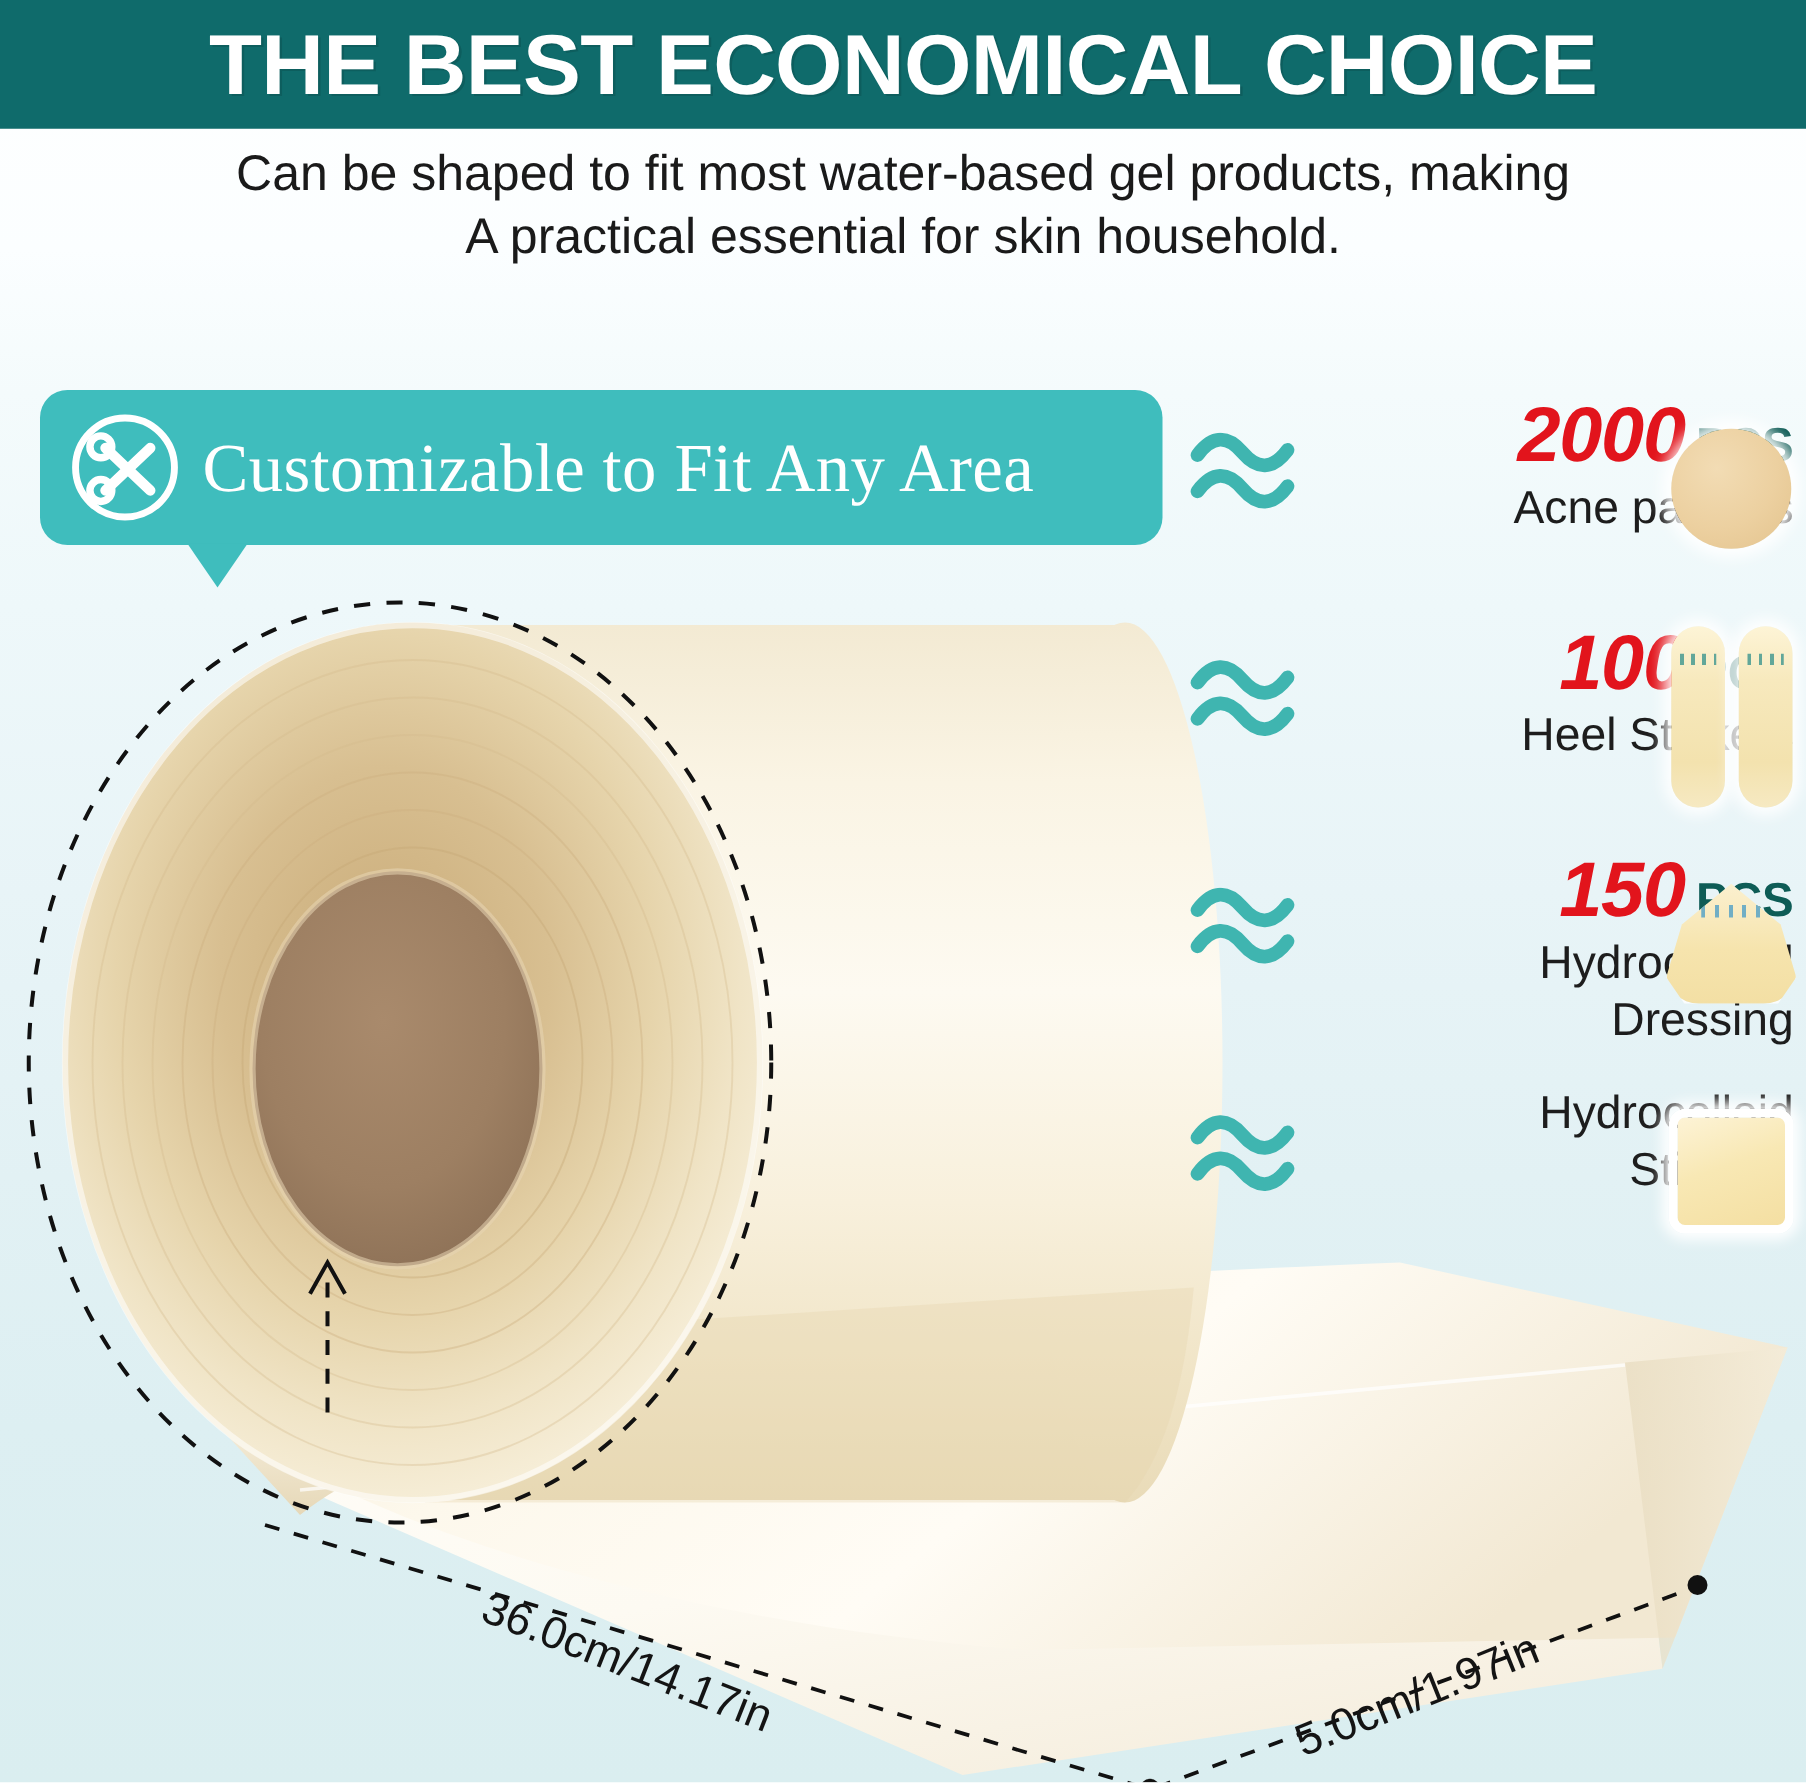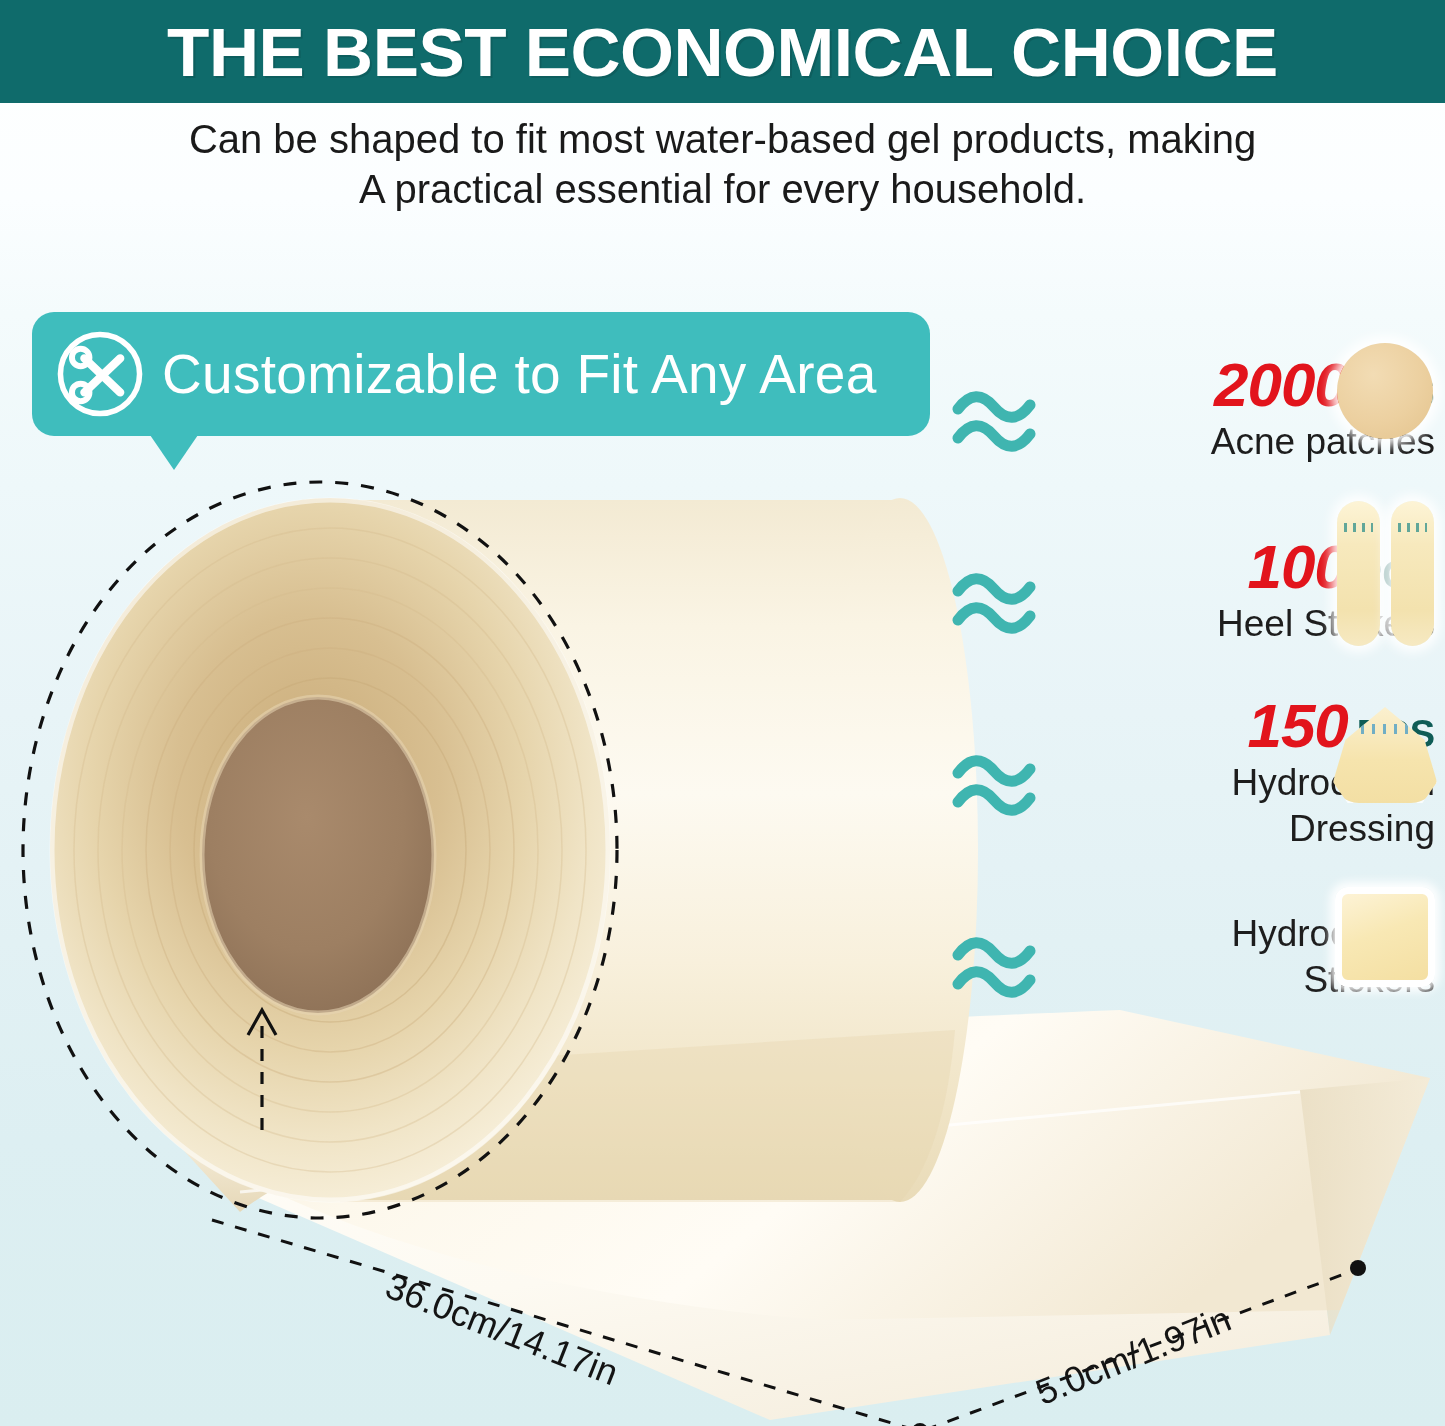--- a/index.html
+++ b/index.html
@@ -72,38 +72,38 @@
     border-left:24px solid transparent;
     border-right:24px solid transparent;
     border-top:35px solid #3fbdbd;
   }
   .scissors-icon{
     width:92px;height:92px;flex:0 0 92px;
     display:block;
   }
   .badge-text{
     color:#ffffff;
-    font-family:Liberation Sans, sans-serif;
+    font-family:Liberation Serif, serif;
     font-size:55px;
     font-weight:400;
     margin-left:16px;
     white-space:nowrap;
     letter-spacing:0.3px;
   }
 
   
   .spec-list{
     position:absolute;left:952px;top:316px;
     width:493px;
   }
   .spec-row{
     position:relative;
     height:182px;
     display:flex;
-    align-items:center;
+    align-items:flex-start;
   }
   .wave-icon{
     width:100px;height:62px;flex:0 0 100px;
     margin-top:30px;
   }
   .spec-text{
     flex:1 1 auto;
     text-align:right;
     padding-right:10px;
     margin-top:2px;
@@ -201,21 +201,21 @@
 <body>
 
 <div id="stage">
 
   <div class="banner">
     <div class="banner-title">THE BEST ECONOMICAL CHOICE</div>
   </div>
 
   <div class="subtitle">
     <div>Can be shaped to fit most water-based gel products, making</div>
-    <div>A practical essential for every household.</div>
+    <div>A practical essential for skin household.</div>
   </div>
 
   <svg id="product" viewBox="0 0 1445 996">
     <defs>
 
       <radialGradient id="faceGrad" cx="46%" cy="40%" r="62%">
         <stop offset="0%" stop-color="#c9ab78"></stop>
         <stop offset="38%" stop-color="#d8bf91"></stop>
         <stop offset="62%" stop-color="#e6d4ab"></stop>
         <stop offset="82%" stop-color="#f0e4c6"></stop>

